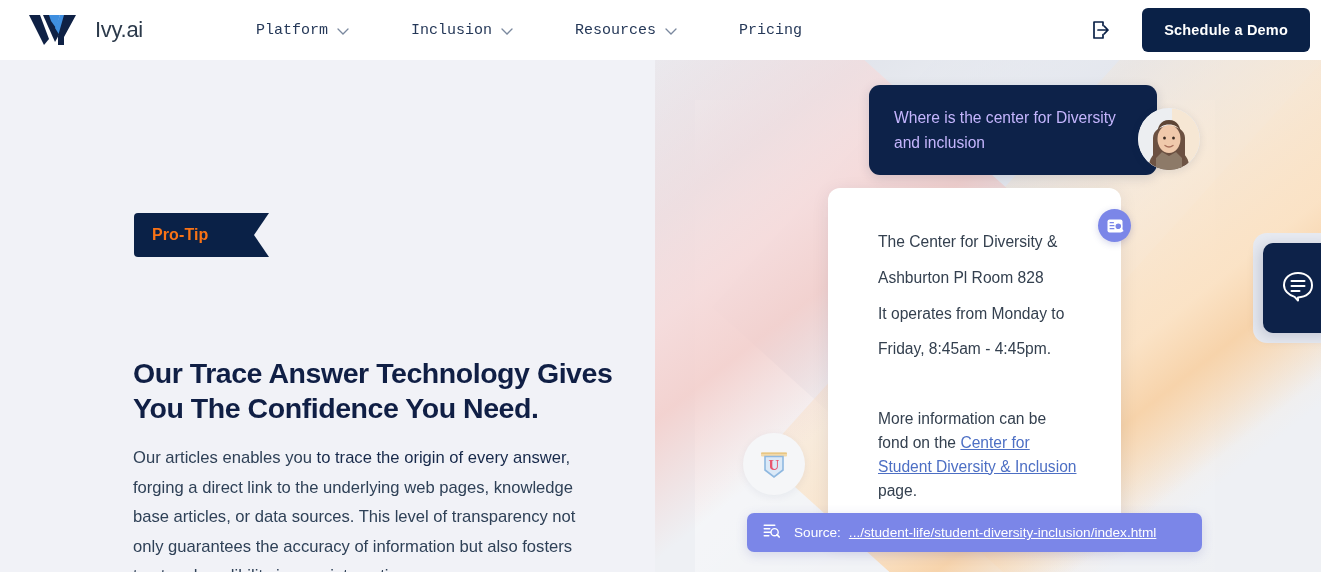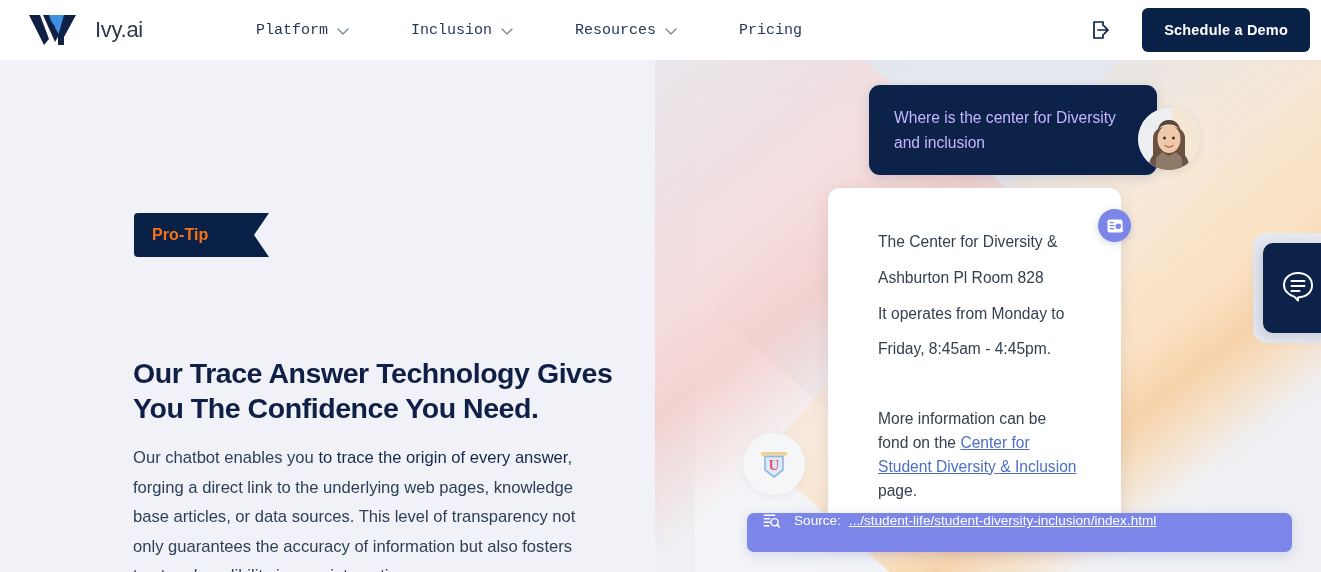--- a/index.html
+++ b/index.html
@@ -288,26 +288,26 @@
     background: #f5f6f8;
     display: flex;
     align-items: center;
     justify-content: center;
     box-shadow: 0 2px 8px rgba(20,35,70,0.06);
   }
 
   .source-bar {
     position: absolute;
     top: 453px; left: 92px;
-    width: 545px;
+    width: 455px;
     height: 39px;
     background: #7b86e8;
     border-radius: 7px;
     display: flex;
-    align-items: flex-start;
+    align-items: center;
     padding: 0 16px;
     gap: 14px;
     color: #ffffff;
     font-size: 13.6px;
     box-shadow: 0 3px 12px rgba(70,80,170,0.18);
     cursor: pointer;
   }
   .source-bar .label { font-weight: normal; }
   .source-bar .path { margin-left: -6px; text-decoration: underline; }
 
@@ -407,21 +407,21 @@
 
     <div class="left-pane">
 
       <div class="pro-tip">
         <span>Pro-Tip</span>
       </div>
 
       <h1 class="headline">Our Trace Answer Technology Gives You The Confidence You Need.</h1>
 
       <p class="bodycopy">
-        <span>Our chatbot enables you </span><b>to trace the origin of every answer</b><span>, forging a direct link to the underlying web pages, knowledge base articles, or data sources. This level of transparency not only guarantees the accuracy of information but also fosters trust and credibility in your interactions.</span>
+        <span>Our articles enables you </span><b>to trace the origin of every answer</b><span>, forging a direct link to the underlying web pages, knowledge base articles, or data sources. This level of transparency not only guarantees the accuracy of information but also fosters trust and credibility in your interactions.</span>
       </p>
 
     </div>
 
     <div class="right-pane">
 
       <div class="band band-white"></div>
       <div class="band band-grey-top"></div>
       <div class="band band-grey-mid"></div>
       <div class="band band-orange2"></div>

